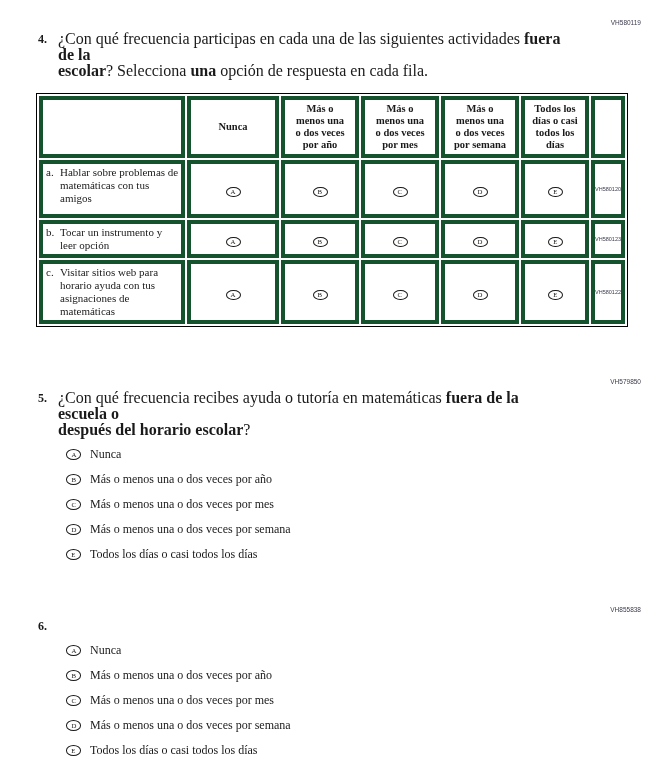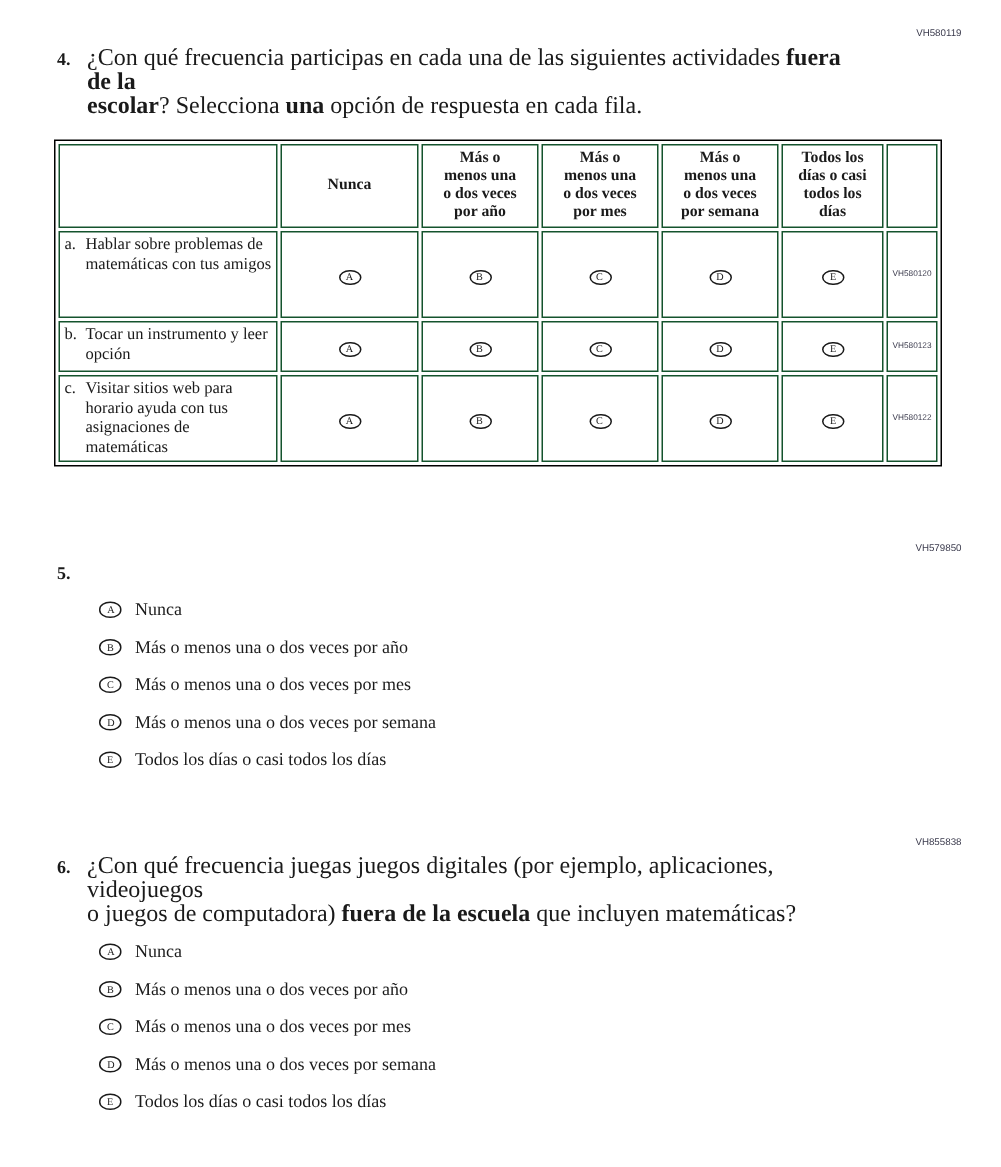--- a/index.html
+++ b/index.html
@@ -30,21 +30,21 @@
 
   
   table.freq {
     margin:14px 0 0 36px;
     border-collapse:separate;
     border-spacing:2px;
     border:1.5px solid #000;
     table-layout:fixed;
     width:592px;
   }
-  table.freq th, table.freq td { border:1px solid #14532d; background:#fff; }
+  table.freq th, table.freq td { border:4px solid #14532d; background:#fff; }
   table.freq th {
     font-size:10.5px; font-weight:bold; text-align:center; vertical-align:middle;
     white-space:pre-line; line-height:12px; padding:3px 0;
   }
   tr.header-row th { height:55px; }
   tr.row-a td { height:58px; }
   tr.row-b td { height:34px; }
   tr.row-c td { height:53px; }
   td.stub { vertical-align:top; padding:2px 2px 2px 3px; font-size:11px; line-height:13px; }
   .stub-flex { display:flex; }
@@ -201,20 +201,21 @@
       </tr>
     </tbody>
       </table>
   </section>
 
   <section>
     <div class="code-line q5-code">VH579850</div>
 
     <div class="question">
       <span class="qnum">5.</span>
+      <p class="qtext"><span>¿Con qué frecuencia recibes ayuda o tutoría en matemáticas </span><b>fuera de la escuela o</b><br><b>después del horario escolar</b><span>?</span></p>
     </div>
 
     <ul class="options">
       <li>
           <span class="bubble">
             <span>A</span>
           </span>
           <span>Nunca</span>
         </li>
       <li>
@@ -242,21 +243,20 @@
           <span>Todos los días o casi todos los días</span>
         </li>
     </ul>
   </section>
 
   <section>
     <div class="code-line q6-code">VH855838</div>
 
     <div class="question">
       <span class="qnum">6.</span>
-      <p class="qtext"><span>¿Con qué frecuencia juegas juegos digitales (por ejemplo, aplicaciones, videojuegos</span><br><span>o juegos de computadora) </span><b>fuera de la escuela</b><span> que incluyen matemáticas?</span></p>
     </div>
 
     <ul class="options">
       <li>
           <span class="bubble">
             <span>A</span>
           </span>
           <span>Nunca</span>
         </li>
       <li>

